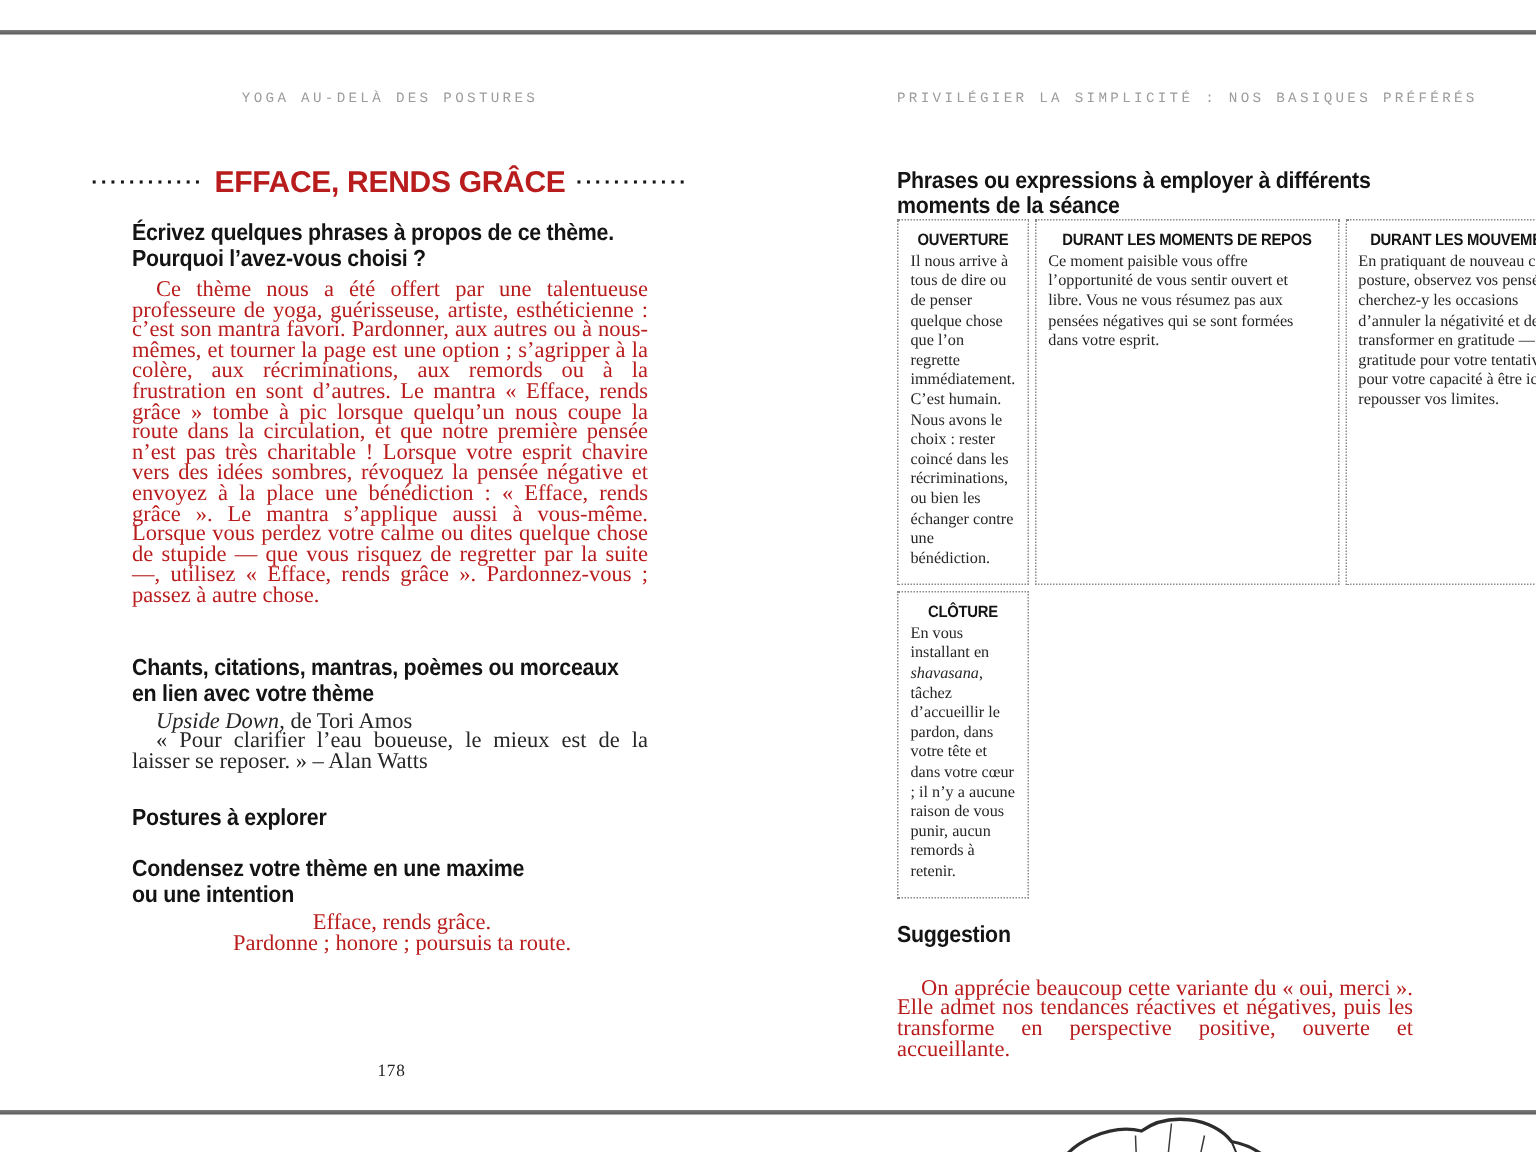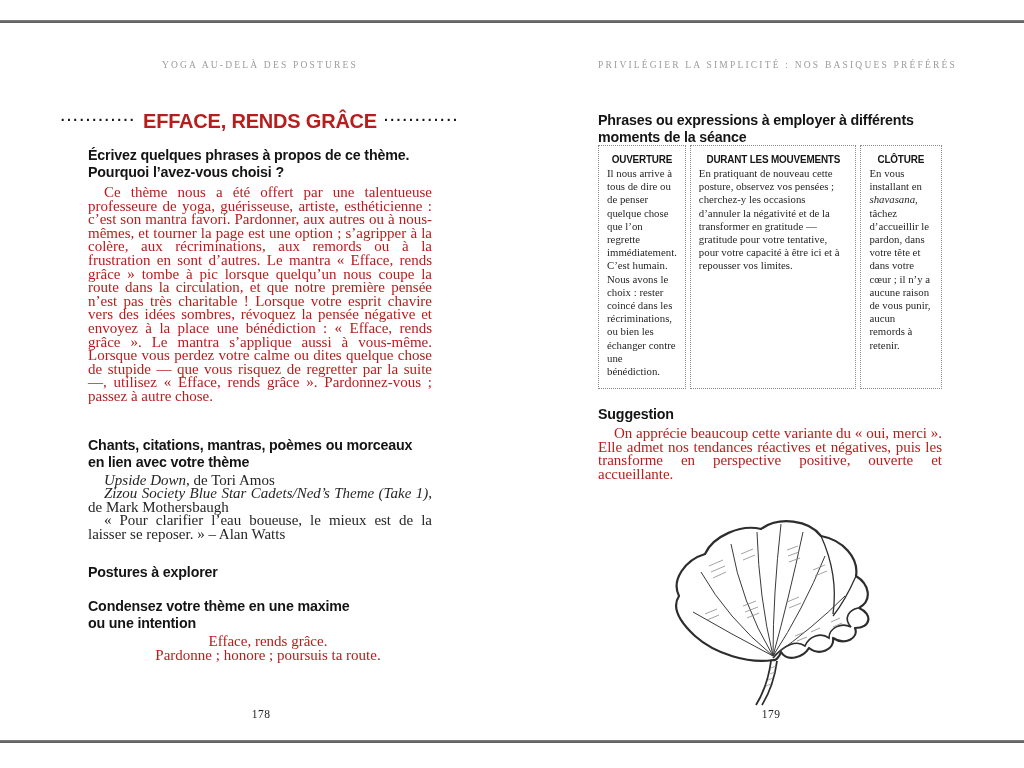--- a/index.html
+++ b/index.html
@@ -13,21 +13,21 @@
   .rule{position:absolute;left:0;right:0;height:3px;background:linear-gradient(#7d7d7d,#5a5a5a);}
   .rule.top{top:20px;}
   .rule.bottom{top:740px;}
   .spread{position:absolute;top:23px;left:0;right:0;height:717px;}
   .col{position:absolute;top:0;width:344px;height:712px;}
   .col.left{left:88px;}
   .col.right{left:598px;}
 
   .running-head{
     margin-top:37px;text-align:center;
-    font-family:Liberation Serif, serif;
+    font-family:Liberation Mono, monospace;
     font-size:9.5px;font-weight:500;letter-spacing:2.2px;
     color:#9c9c9c;white-space:nowrap;
   }
 
   .chapter-title-row{
     margin-top:40px;display:flex;align-items:center;justify-content:center;gap:7px;
   }
   .chapter-title{
     font-family:"Liberation Sans", sans-serif;
     font-weight:700;font-size:20px;letter-spacing:-0.2px;color:#b91c1c;white-space:nowrap;
@@ -72,21 +72,21 @@
   }
   .cell-b{font-size:10.8px;line-height:13.2px;text-align:left;}
 
   .pagenum{
     position:absolute;top:685px;left:1px;width:100%;text-align:center;
     font-size:11.5px;letter-spacing:0.5px;color:#222;
   }
 
   .mt32{margin-top:32px;} .mt22{margin-top:22px;} .mt17{margin-top:17px;}
   .mt16{margin-top:16px;} .mt13{margin-top:13px;} .mt6{margin-top:6px;}
-  .mt5{margin-top:5px;} .mt4{margin-top:4px;} .mt41{margin-top:41px;}
+  .mt5{margin-top:21px;} .mt4{margin-top:4px;} .mt41{margin-top:41px;}
 
   .flower-wrap{margin-top:28px;text-align:center;}
   .flower-wrap svg{display:inline-block;}
 </style>
 </head>
 <body>
 
 <div class="rule top"></div>
 <div class="rule bottom"></div>
 
@@ -108,21 +108,20 @@
 
     <p class="body-p indent mt6">Ce thème nous a été offert par une talentueuse professeure de yoga, guérisseuse, artiste, esthéticienne : c’est son mantra favori. Pardonner, aux autres ou à nous-mêmes, et tourner la page est une option ; s’agripper à la colère, aux récriminations, aux remords ou à la frustration en sont d’autres. Le mantra « Efface, rends grâce » tombe à pic lorsque quelqu’un nous coupe la route dans la circulation, et que notre première pensée n’est pas très charitable ! Lorsque votre esprit chavire vers des idées sombres, révoquez la pensée négative et envoyez à la place une bénédiction : « Efface, rends grâce ». Le mantra s’applique aussi à vous-même. Lorsque vous perdez votre calme ou dites quelque chose de stupide — que vous risquez de regretter par la suite —, utilisez « Efface, rends grâce ». Pardonnez-vous ; passez à autre chose.</p>
 
     <div class="h2 mt32">
       <span class="hline">Chants, citations, mantras, poèmes ou morceaux</span>
       <span class="hline">en lien avec votre thème</span>
     </div>
 
     <div class="songs mt4">
       <p><span class="it">Upside Down</span><span>, de Tori Amos</span></p>
-      <p><span class="it">Zizou Society Blue Star Cadets/Ned’s Theme (Take 1)</span><span>, de Mark Mothersbaugh</span></p>
       <p>« Pour clarifier l’eau boueuse, le mieux est de la laisser se reposer. » – Alan Watts</p>
     </div>
 
     <div class="h2 mt22">
       <span class="hline">Postures à explorer</span>
     </div>
 
 
     <div class="h2 mt17">
       <span class="hline">Condensez votre thème en une maxime</span>
@@ -140,20 +139,24 @@
 
     <div class="h2 mt41">
       <span class="hline">Phrases ou expressions à employer à différents</span>
       <span class="hline">moments de la séance</span>
     </div>
 
     <div class="phrase-table">
       <div class="cell">
         <div class="cell-h">OUVERTURE</div>
         <div class="cell-b">Il nous arrive à tous de dire ou de penser quelque chose que l’on regrette immédiatement. C’est humain. Nous avons le choix : rester coincé dans les récriminations, ou bien les échanger contre une bénédiction.</div>
+      </div>
+      <div class="cell">
+        <div class="cell-h">DURANT LES MOMENTS DE REPOS</div>
+        <div class="cell-b">Ce moment paisible vous offre l’opportunité de vous sentir ouvert et libre. Vous ne vous résumez pas aux pensées négatives qui se sont formées dans votre esprit.</div>
       </div>
       <div class="cell">
         <div class="cell-h">DURANT LES MOUVEMENTS</div>
         <div class="cell-b">En pratiquant de nouveau cette posture, observez vos pensées ; cherchez-y les occasions d’annuler la négativité et de la transformer en gratitude — gratitude pour votre tentative, pour votre capacité à être ici et à repousser vos limites.</div>
       </div>
       <div class="cell">
         <div class="cell-h">CLÔTURE</div>
         <div class="cell-b"><span>En vous installant en </span><span class="it">shavasana</span><span>, tâchez d’accueillir le pardon, dans votre tête et dans votre cœur ; il n’y a aucune raison de vous punir, aucun remords à retenir.</span></div>
       </div>
     </div>
@@ -209,16 +212,15 @@
         </g>
 
         <path d="M126 151 C 124 166 119 182 111 195" stroke="#2d2d2d" stroke-width="1.8" fill="none"></path>
         <path d="M132 151 C 130 166 125 182 117 195" stroke="#2d2d2d" stroke-width="1.8" fill="none"></path>
         <g stroke="#8b8b8b" stroke-width="0.7">
           <path d="M126 158 l5 -2 M125 164 l5 -2 M123 170 l5 -2 M121 176 l5 -2"></path>
         </g>
       </svg>
     </div>
 
-    <div class="pagenum">179</div>
   </div>
 
 </div>
 
 </body></html>

